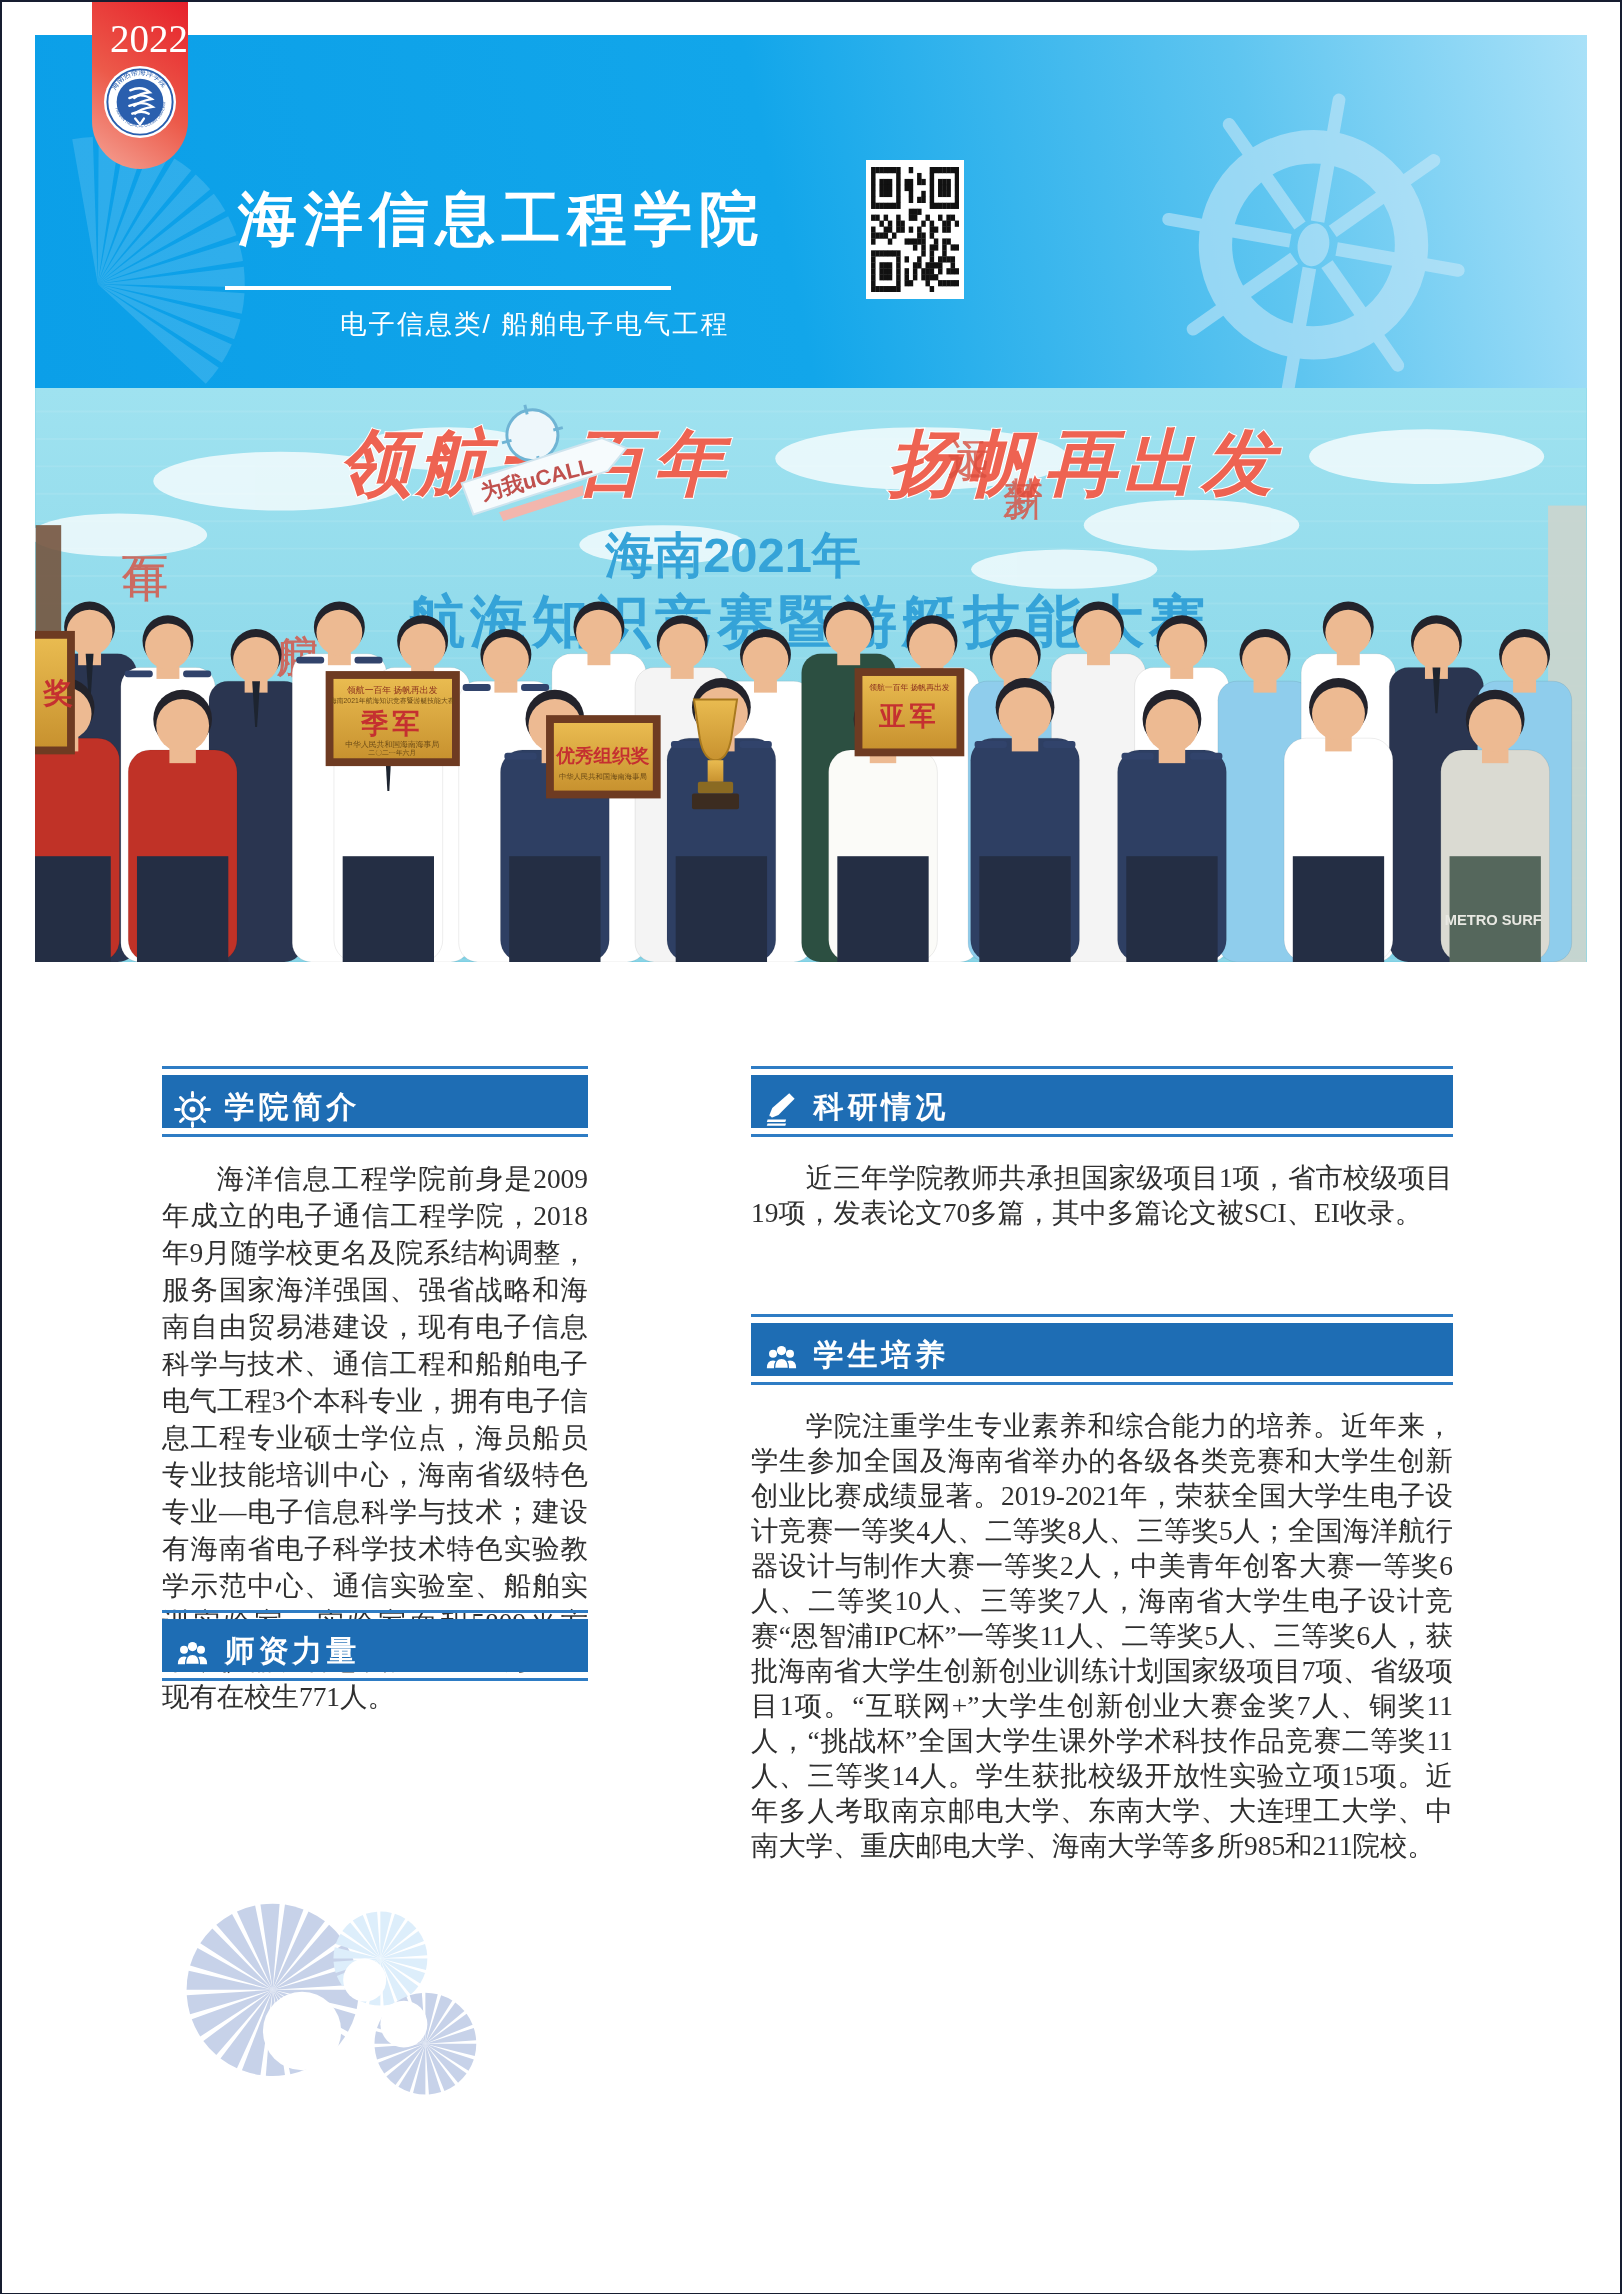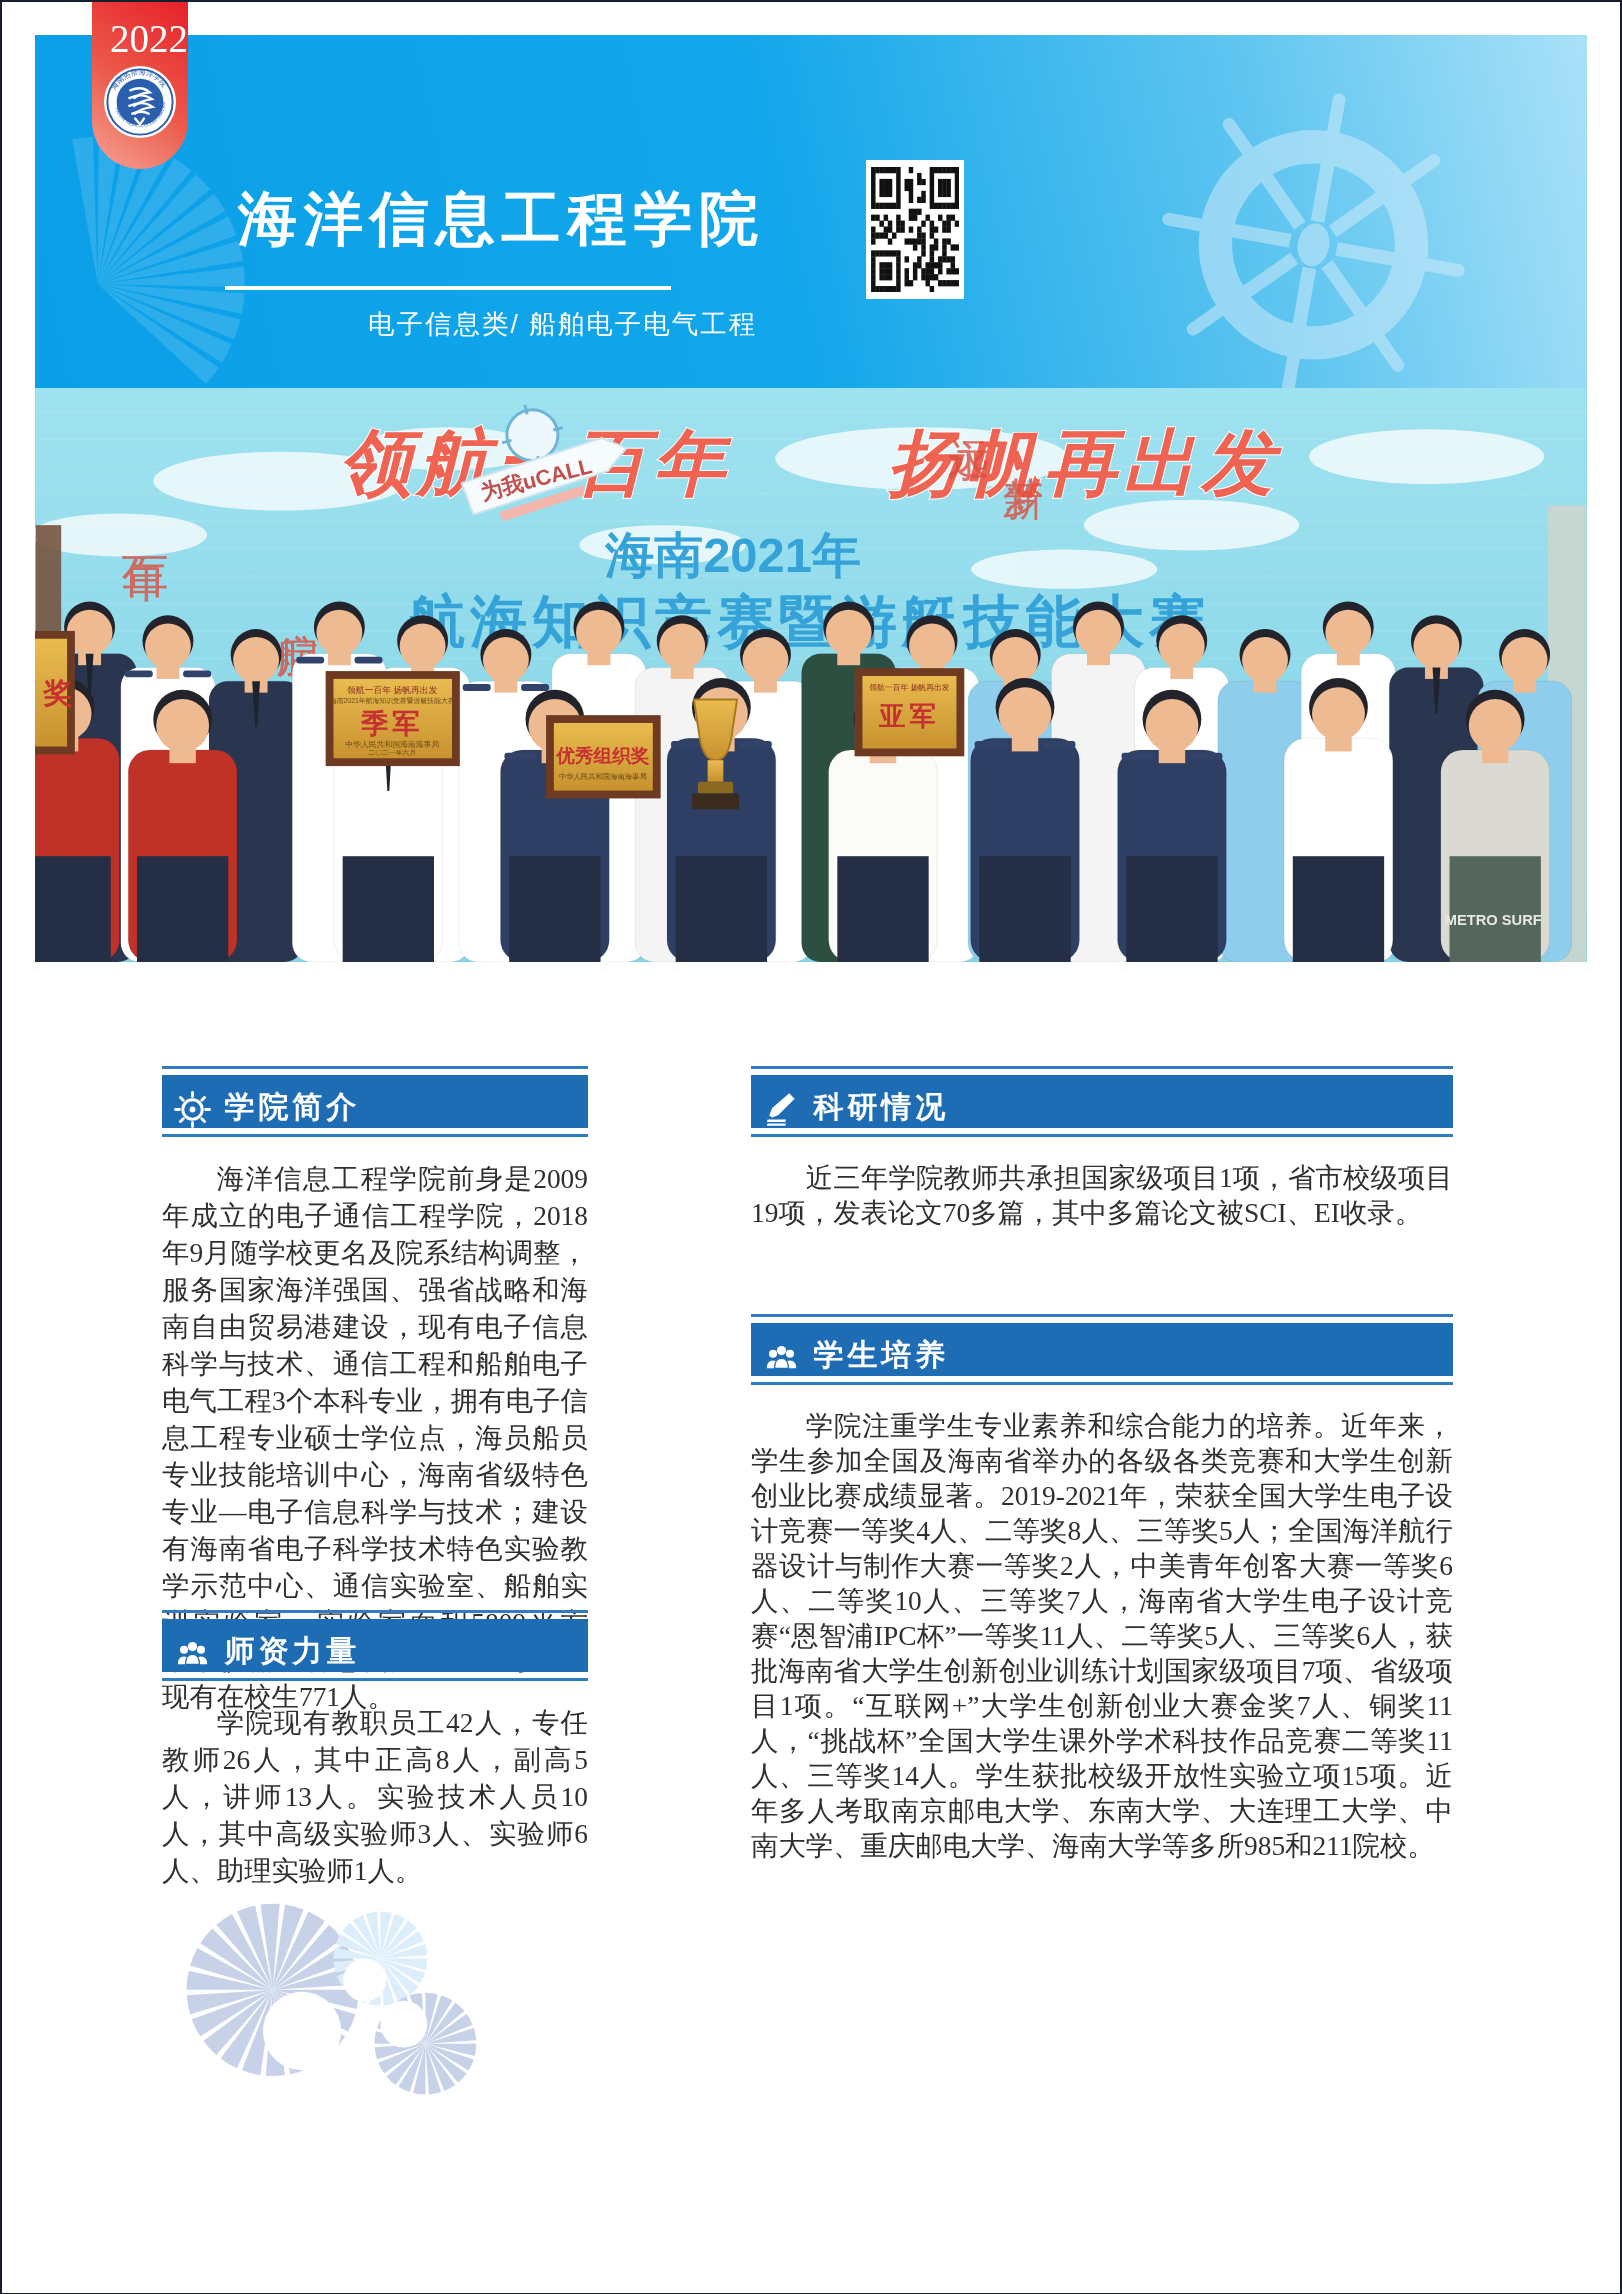--- a/index.html
+++ b/index.html
@@ -7,21 +7,21 @@
         font-family:"Liberation Sans","DejaVu Sans",sans-serif;}
   .page-border{position:absolute;inset:0;border:2.9px solid #161d30;pointer-events:none;z-index:50;}
 
   
   .header{position:absolute;left:35px;top:35px;width:1552px;height:353px;overflow:hidden;
           background:linear-gradient(78deg,#0b9fe8 0%,#12a6ea 48%,#5ec5f0 78%,#a9e1f8 100%);}
   .header-decor{position:absolute;left:0;top:0;width:1552px;height:353px;}
   .header-title{position:absolute;left:203px;top:145px;color:#ffffff;font-size:59px;font-weight:bold;
                 letter-spacing:6.9px;white-space:nowrap;}
   .header-rule{position:absolute;left:190px;top:251px;width:446px;height:3.9px;background:#ffffff;}
-  .header-subtitle{position:absolute;left:305px;top:271px;color:#ffffff;font-size:26.5px;letter-spacing:2px;margin-left:28px;}
+  .header-subtitle{position:absolute;left:305px;top:271px;color:#ffffff;font-size:26.5px;letter-spacing:2px;}
   .qr-card{position:absolute;left:831px;top:125px;width:98px;height:139px;background:#ffffff;
            display:flex;align-items:center;justify-content:center;}
 
   
   .ribbon{position:absolute;left:92px;top:0;width:96px;height:169px;z-index:10;
           background:linear-gradient(215deg,#e6202a 0%,#ec5a4a 55%,#f5a496 100%);
           border-radius:0 0 48px 48px;text-align:right;}
   .ribbon-year{margin-top:15.7px;color:#ffffff;font-size:39px;font-family:"Liberation Serif","DejaVu Serif",serif;}
   .logo{display:block;margin:3.9px auto 0;}
 
@@ -679,21 +679,20 @@
             <circle cx="17.5" cy="9.5" r="2.6"></circle>
             <circle cx="12" cy="7.5" r="3"></circle>
           <path d="M2.5 19 q0 -5 4 -5 q4 0 4 5 Z"></path>
             <path d="M13.5 19 q0 -5 4 -5 q4 0 4 5 Z"></path>
           <path d="M7.5 19 q0 -6.5 4.5 -6.5 q4.5 0 4.5 6.5 Z" stroke="#1e6db4" stroke-width="0.8"></path>
         </g>
       </svg>
       <h2 class="bar-label">师资力量</h2>
     </div>
     <div class="rule"></div>
-    <p>学院现有教职员工42人，专任教师26人，其中正高8人，副高5人，讲师13人。实验技术人员10人，其中高级实验师3人、实验师6人、助理实验师1人。</p>
   </section>
 
   <section class="sec right-col" style="left:751px;top:1066px;width:702px;">
     <div class="rule"></div>
     <div class="bar">
       <svg class="bar-icon" viewBox="0 0 24 24">
         <g fill="#ffffff">
           <path d="M4 16 l2 -5 L17 1.5 l3.5 3.5 L10 15.5 l-6 2.5 Z"></path>
           <path d="M4.2 15.8 l2.6 2.6 l-3.6 1 Z" fill="#1e6db4"></path>
           <rect x="9" y="18.5" width="12" height="1.6" transform="skewX(-18)"></rect>

